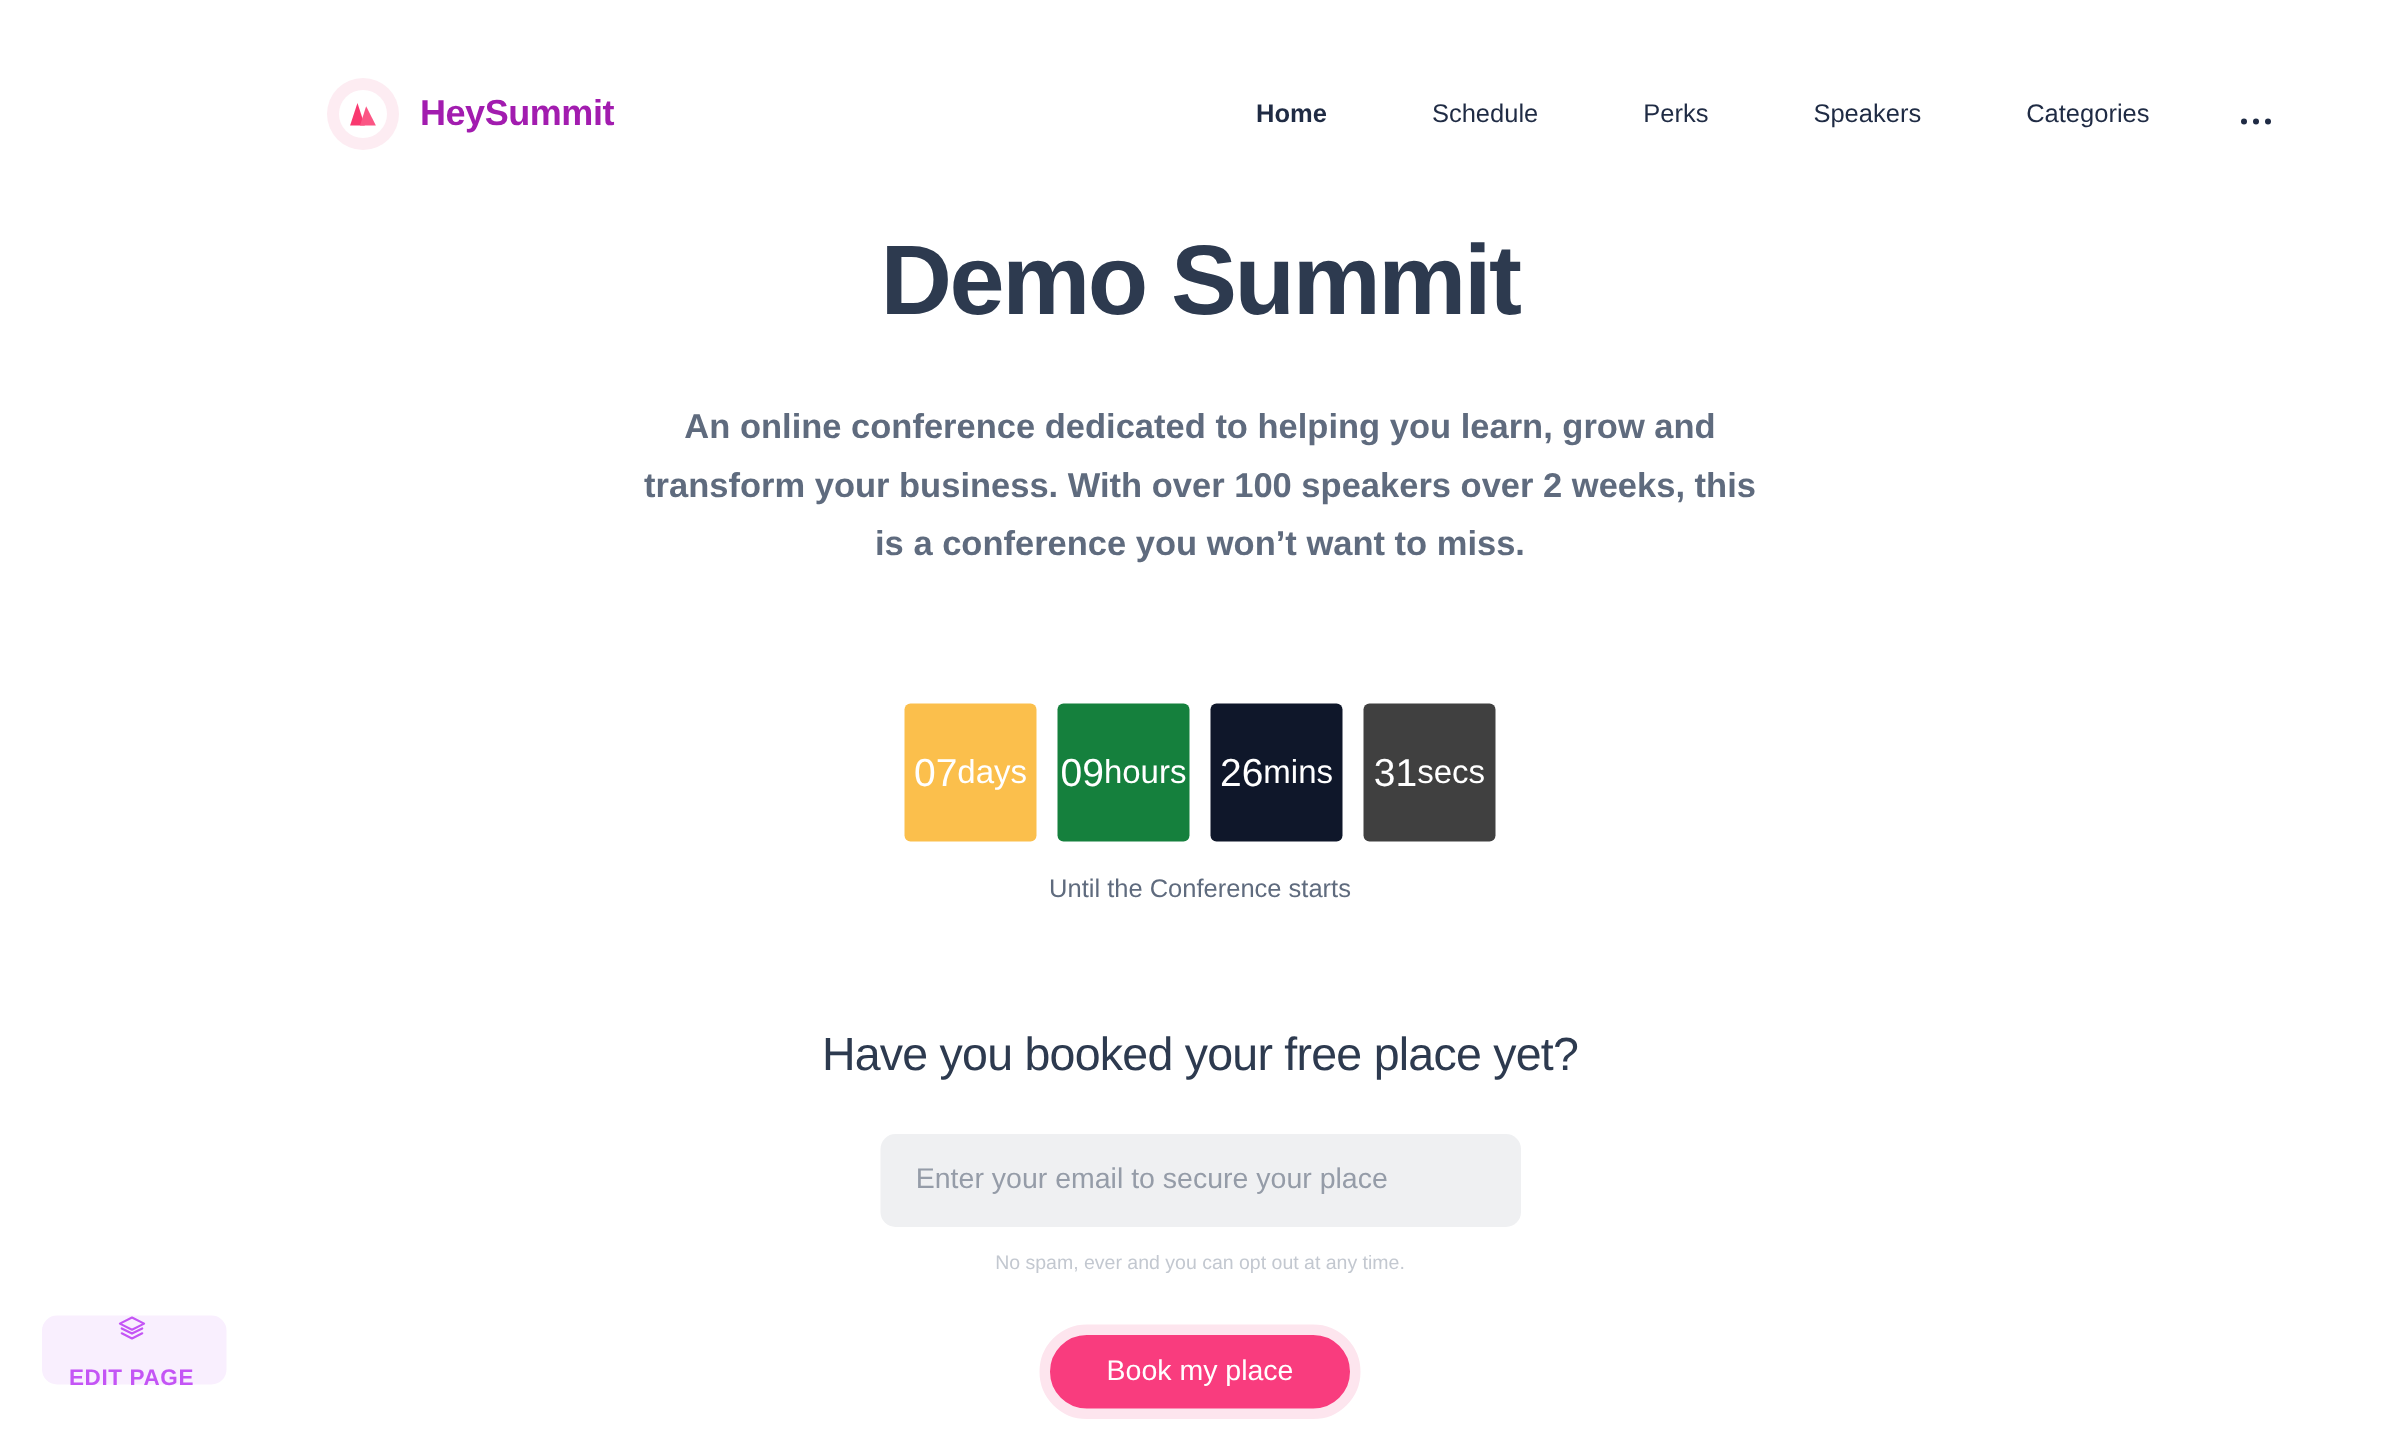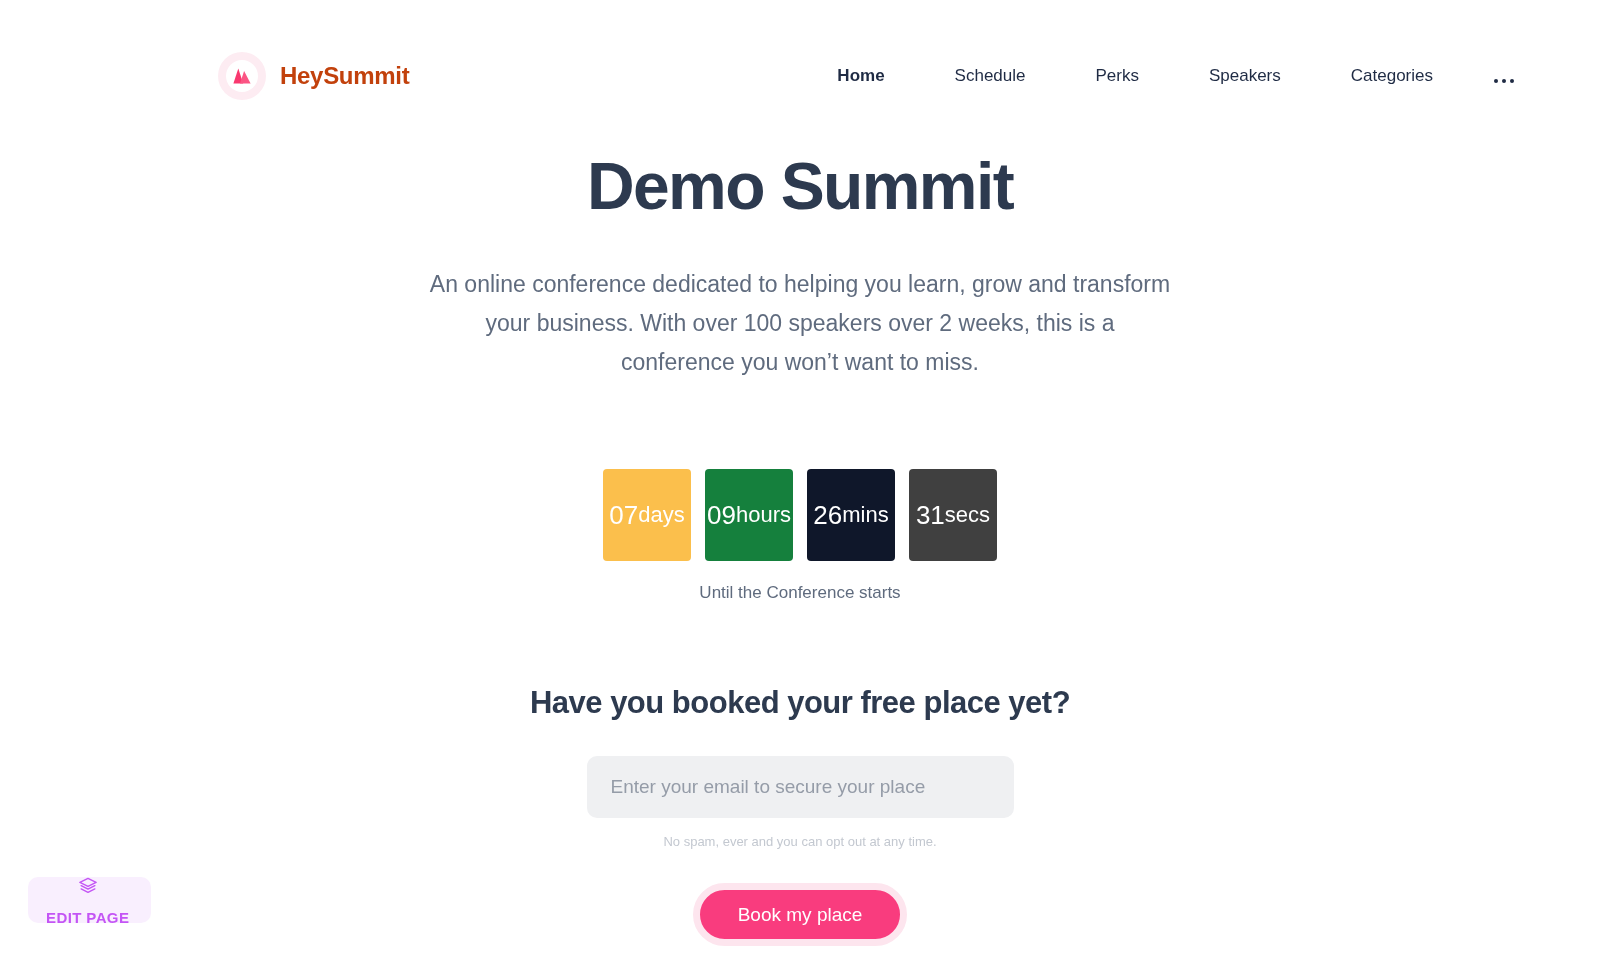--- a/index.html
+++ b/index.html
@@ -46,21 +46,21 @@
     height: 32px;
     border-radius: 50%;
     background: #ffffff;
     display: flex;
     align-items: center;
     justify-content: center;
   }
   .brand-name {
     font-size: 24px;
     font-weight: bold;
-    color: #c2410c;
+    color: #a21caf;
     letter-spacing: -0.3px;
     white-space: nowrap;
   }
 
   .main-nav {
     margin-left: auto;
     display: flex;
     align-items: center;
     gap: 12px;
   }
@@ -100,21 +100,21 @@
     color: #2d3a4f;
     margin: 0;
     line-height: 1.05;
   }
   .hero-sub {
     margin: 44px auto 0;
     max-width: 745px;
     font-size: 23px;
     line-height: 1.68;
     color: #5f6b7e;
-    font-weight: 400;
+    font-weight: 700;
   }
 
   
   .countdown-wrap {
     margin-top: 88px;
     text-align: center;
   }
   .countdown {
     display: flex;
     justify-content: center;
@@ -139,21 +139,21 @@
     color: #5f6b7e;
   }
 
   
   .signup {
     margin-top: 82px;
     text-align: center;
   }
   .signup-title {
     font-size: 31px;
-    font-weight: bold;
+    font-weight: normal;
     color: #2d3a4f;
     letter-spacing: -0.5px;
     margin: 0;
   }
   .email-field {
     display: block;
     width: 427px;
     height: 62px;
     margin: 35px auto 0;
     border: none;

